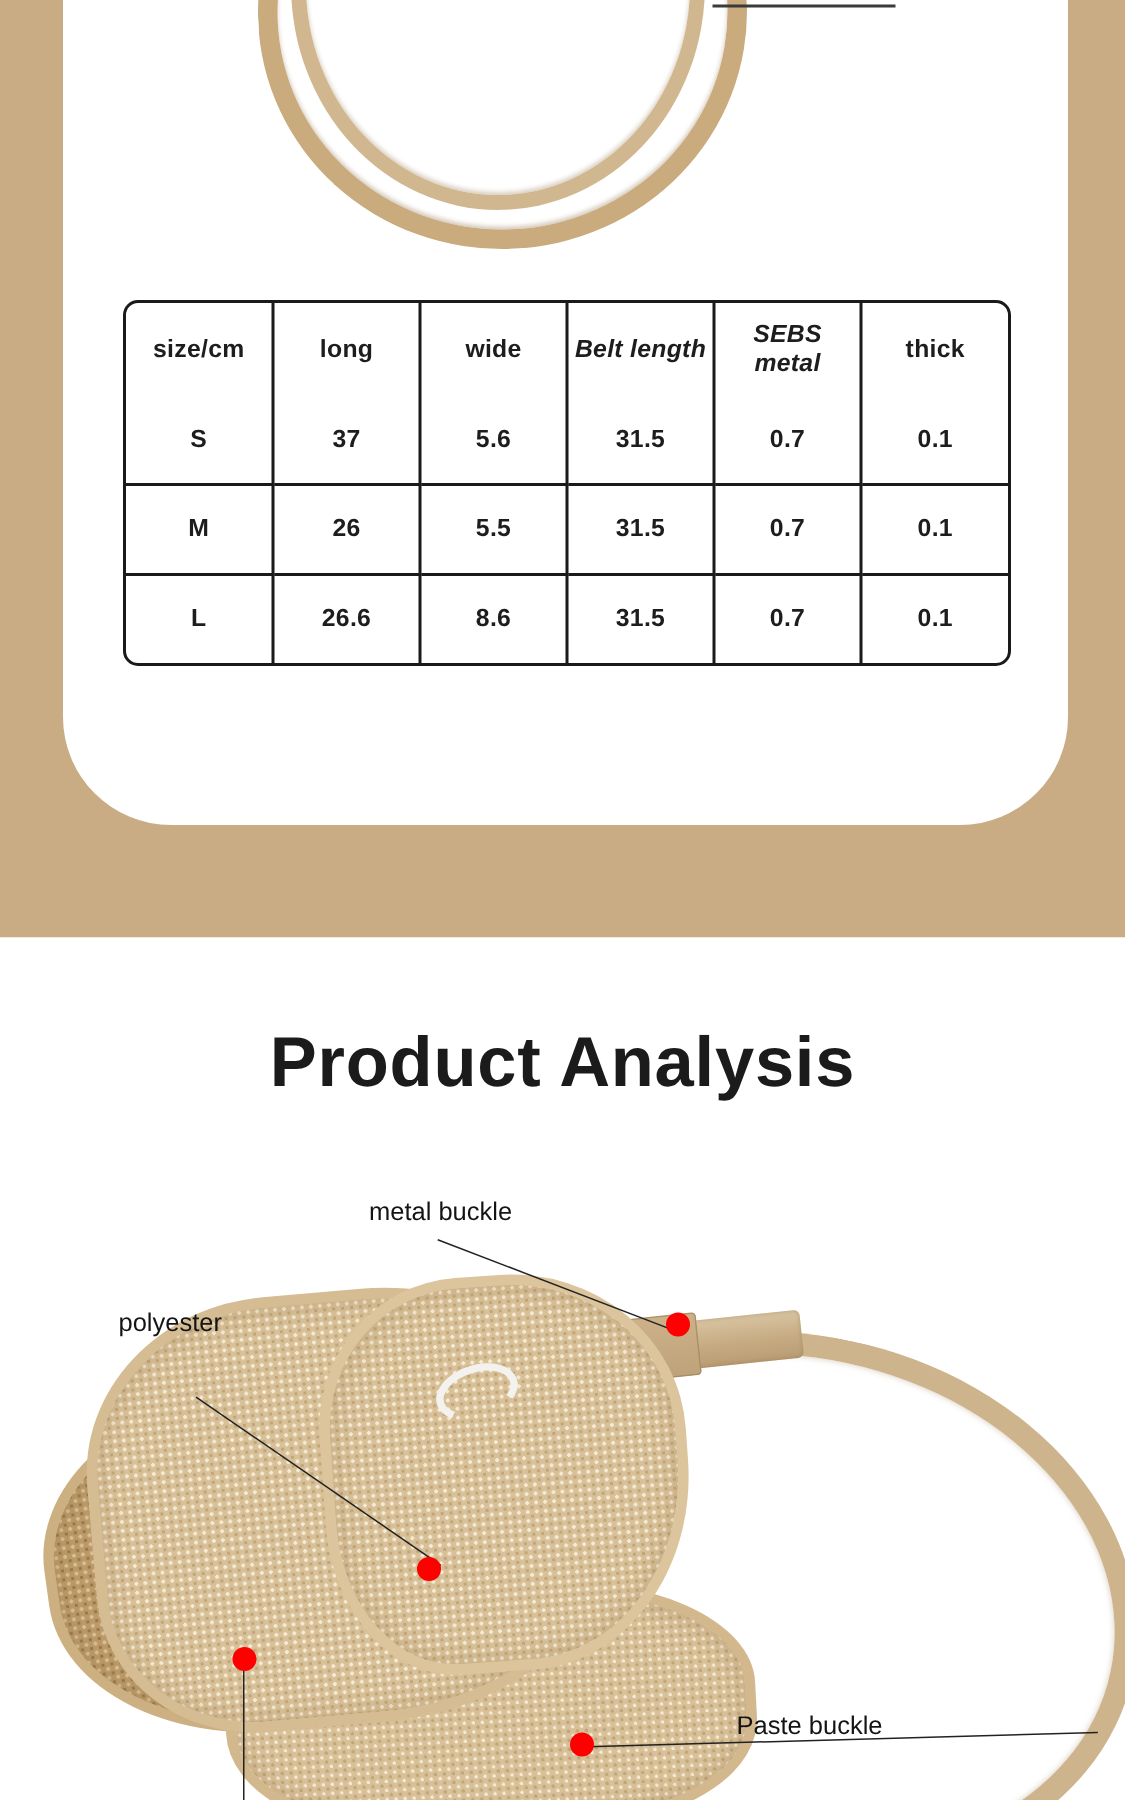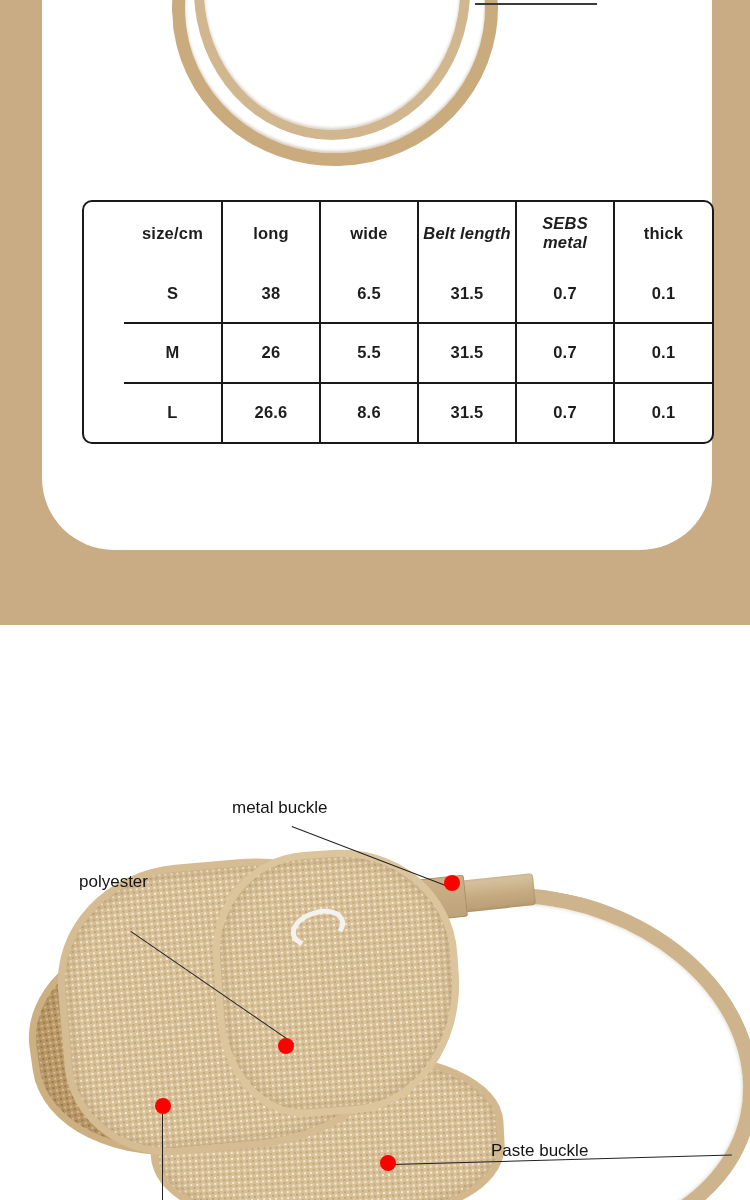--- a/index.html
+++ b/index.html
@@ -37,21 +37,21 @@
   #strap-leader{
     position:absolute;left:475px;top:3px;width:122px;height:0;
     border-top:2px solid #3a3a3a;
   }
 
   
   #size-table{
     position:absolute;left:82px;top:200px;width:588px;height:240px;
     border:2px solid #1a1a1a;border-radius:10px;
     border-collapse:separate;border-spacing:0;
-    background:#fff;overflow:hidden;padding-left:40px;
+    background:#fff;overflow:hidden;
   }
   #size-table table{width:100%;height:100%;border-collapse:collapse;table-layout:fixed;}
   #size-table th,#size-table td{
     border-right:2px solid #1a1a1a;border-bottom:2px solid #1a1a1a;
     text-align:center;vertical-align:middle;
     color:#1d1d1d;font-size:16.5px;font-weight:600;
     font-family:"Liberation Sans","DejaVu Sans",sans-serif;
     letter-spacing:.2px;
   }
   #size-table tr:last-child th,#size-table tr:last-child td{border-bottom:none;}
@@ -144,21 +144,21 @@
   .anno-label{
     position:absolute;color:#141414;font-size:17px;
     font-family:"Liberation Sans","DejaVu Sans",sans-serif;white-space:nowrap;
   }
   .anno-dot{
     position:absolute;width:16px;height:16px;border-radius:50%;
     background:#ff0000;
   }
   .anno-line{position:absolute;height:0;border-top:1.6px solid #222;transform-origin:0 0;}
 
-  #lbl-metal{left:232px;top:798px;text-align:right;}
+  #lbl-metal{left:246px;top:798px;text-align:right;}
   #line-metal{left:292px;top:826px;width:171px;transform:rotate(21deg);}
   #dot-metal{left:444px;top:875px;}
 
   #lbl-polyester{left:79px;top:872px;}
   #line-polyester{left:131px;top:931px;width:198px;transform:rotate(34.5deg);}
   #dot-polyester{left:278px;top:1038px;}
 
   #lbl-paste{left:491px;top:1141px;}
   #line-paste{left:392px;top:1164px;width:340px;transform:rotate(-1.6deg);}
   #dot-paste{left:380px;top:1155px;}
@@ -187,22 +187,22 @@
           <th>long</th>
           <th>wide</th>
           <th class="cell-tight">Belt length</th>
           <th class="cell-tight">SEBS metal</th>
           <th>thick</th>
         </tr>
       </thead>
       <tbody>
         <tr>
           <td>S</td>
-          <td>38</td>
-          <td>6.5</td>
+          <td>37</td>
+          <td>5.6</td>
           <td>31.5</td>
           <td>0.7</td>
           <td>0.1</td>
         </tr>
         <tr>
           <td>M</td>
           <td>26</td>
           <td>5.5</td>
           <td>31.5</td>
           <td>0.7</td>
@@ -215,20 +215,21 @@
           <td>31.5</td>
           <td>0.7</td>
           <td>0.1</td>
         </tr>
       </tbody>
     </table>
   </div>
 </div>
 
 <div id="bottom-section">
+  <div id="analysis-title">Product Analysis</div>
 
   <div id="product-photo">
     <div class="belt" id="belt-loop"></div>
     <div id="belt-strap"></div>
     <div id="belt-buckle"></div>
     <div class="pad" id="pad-back"></div>
     <div class="pad" id="pad-lower"></div>
     <div class="pad" id="pad-front"></div>
     <div class="pad" id="pad-flap"></div>
     <div id="white-hook"></div>

